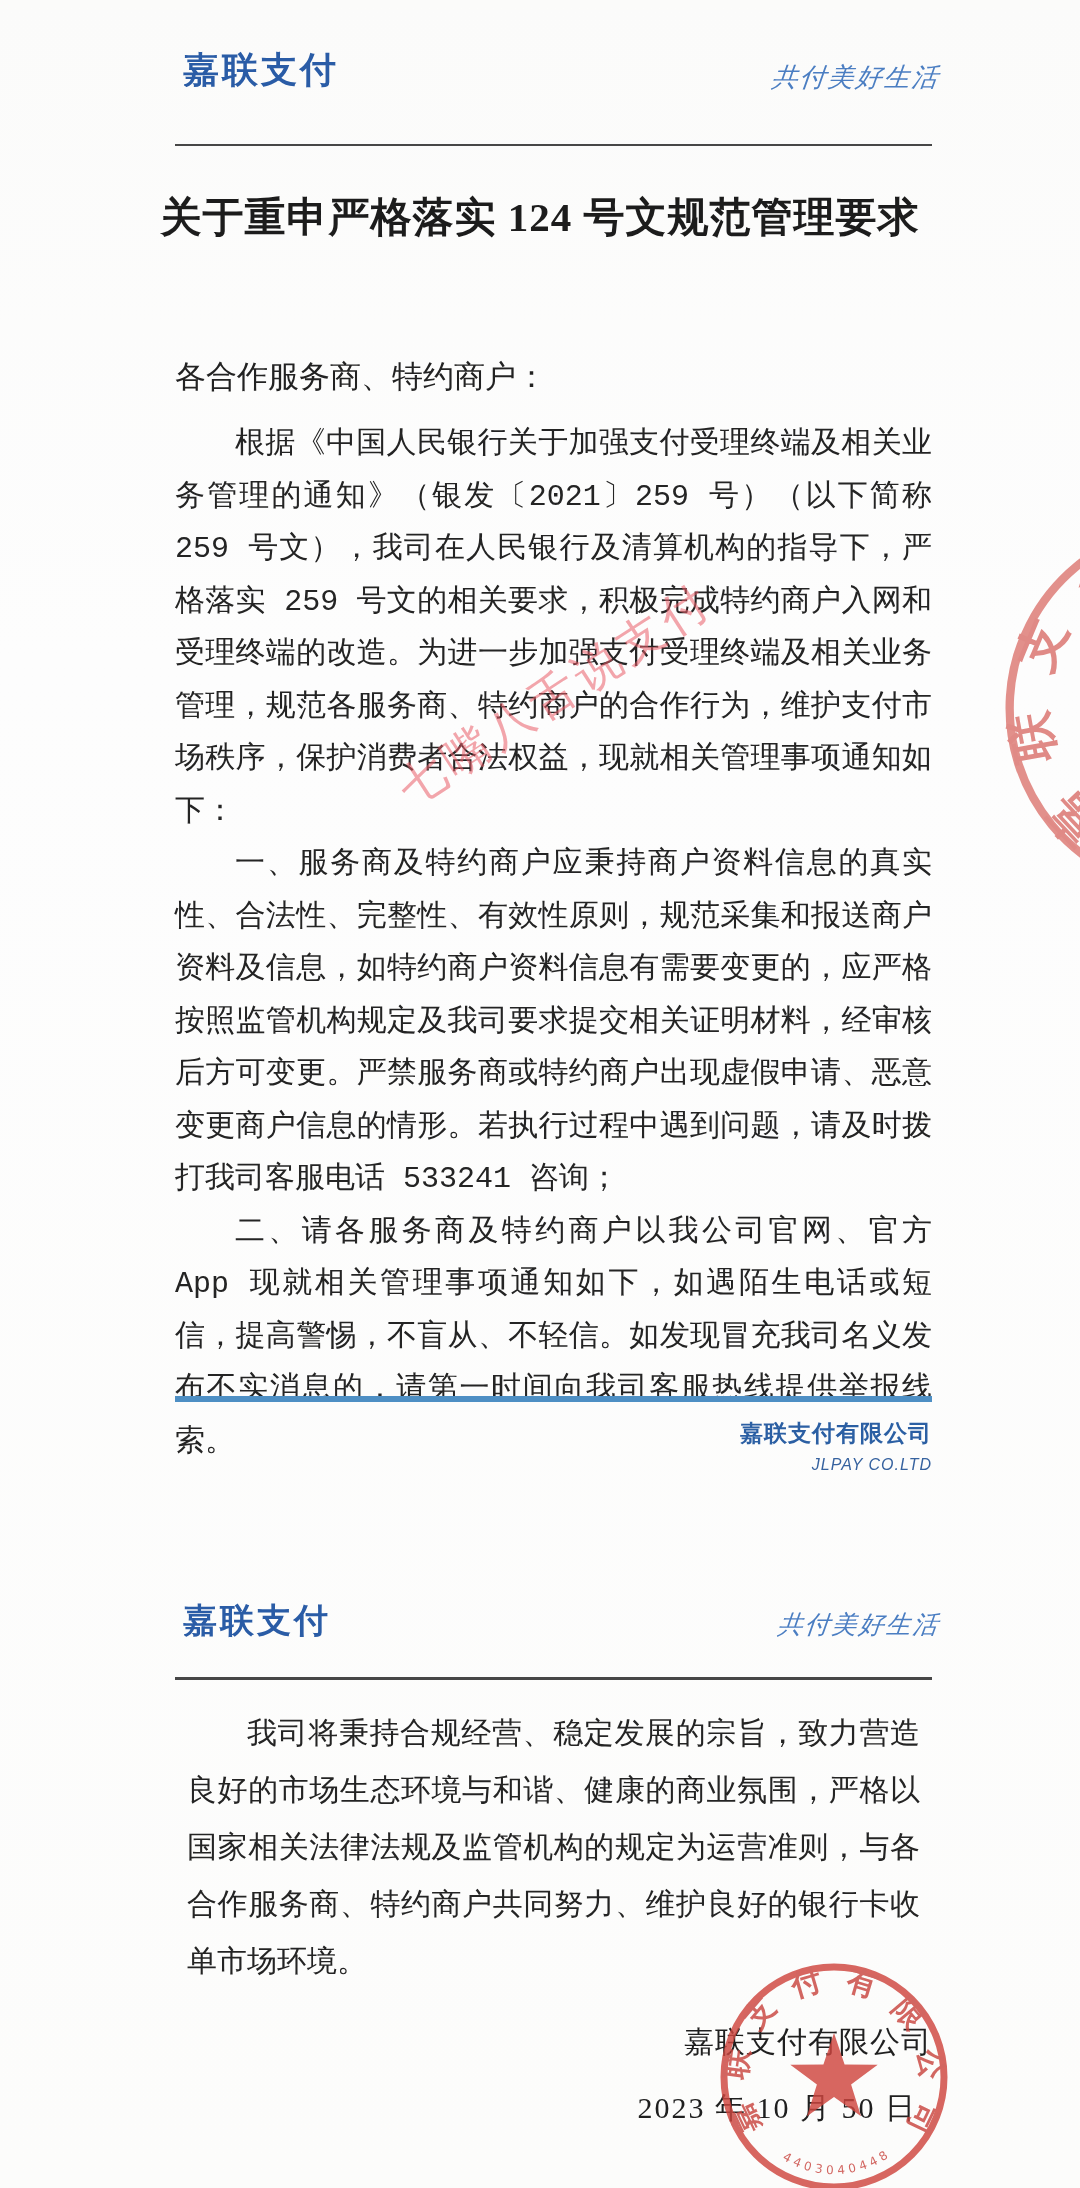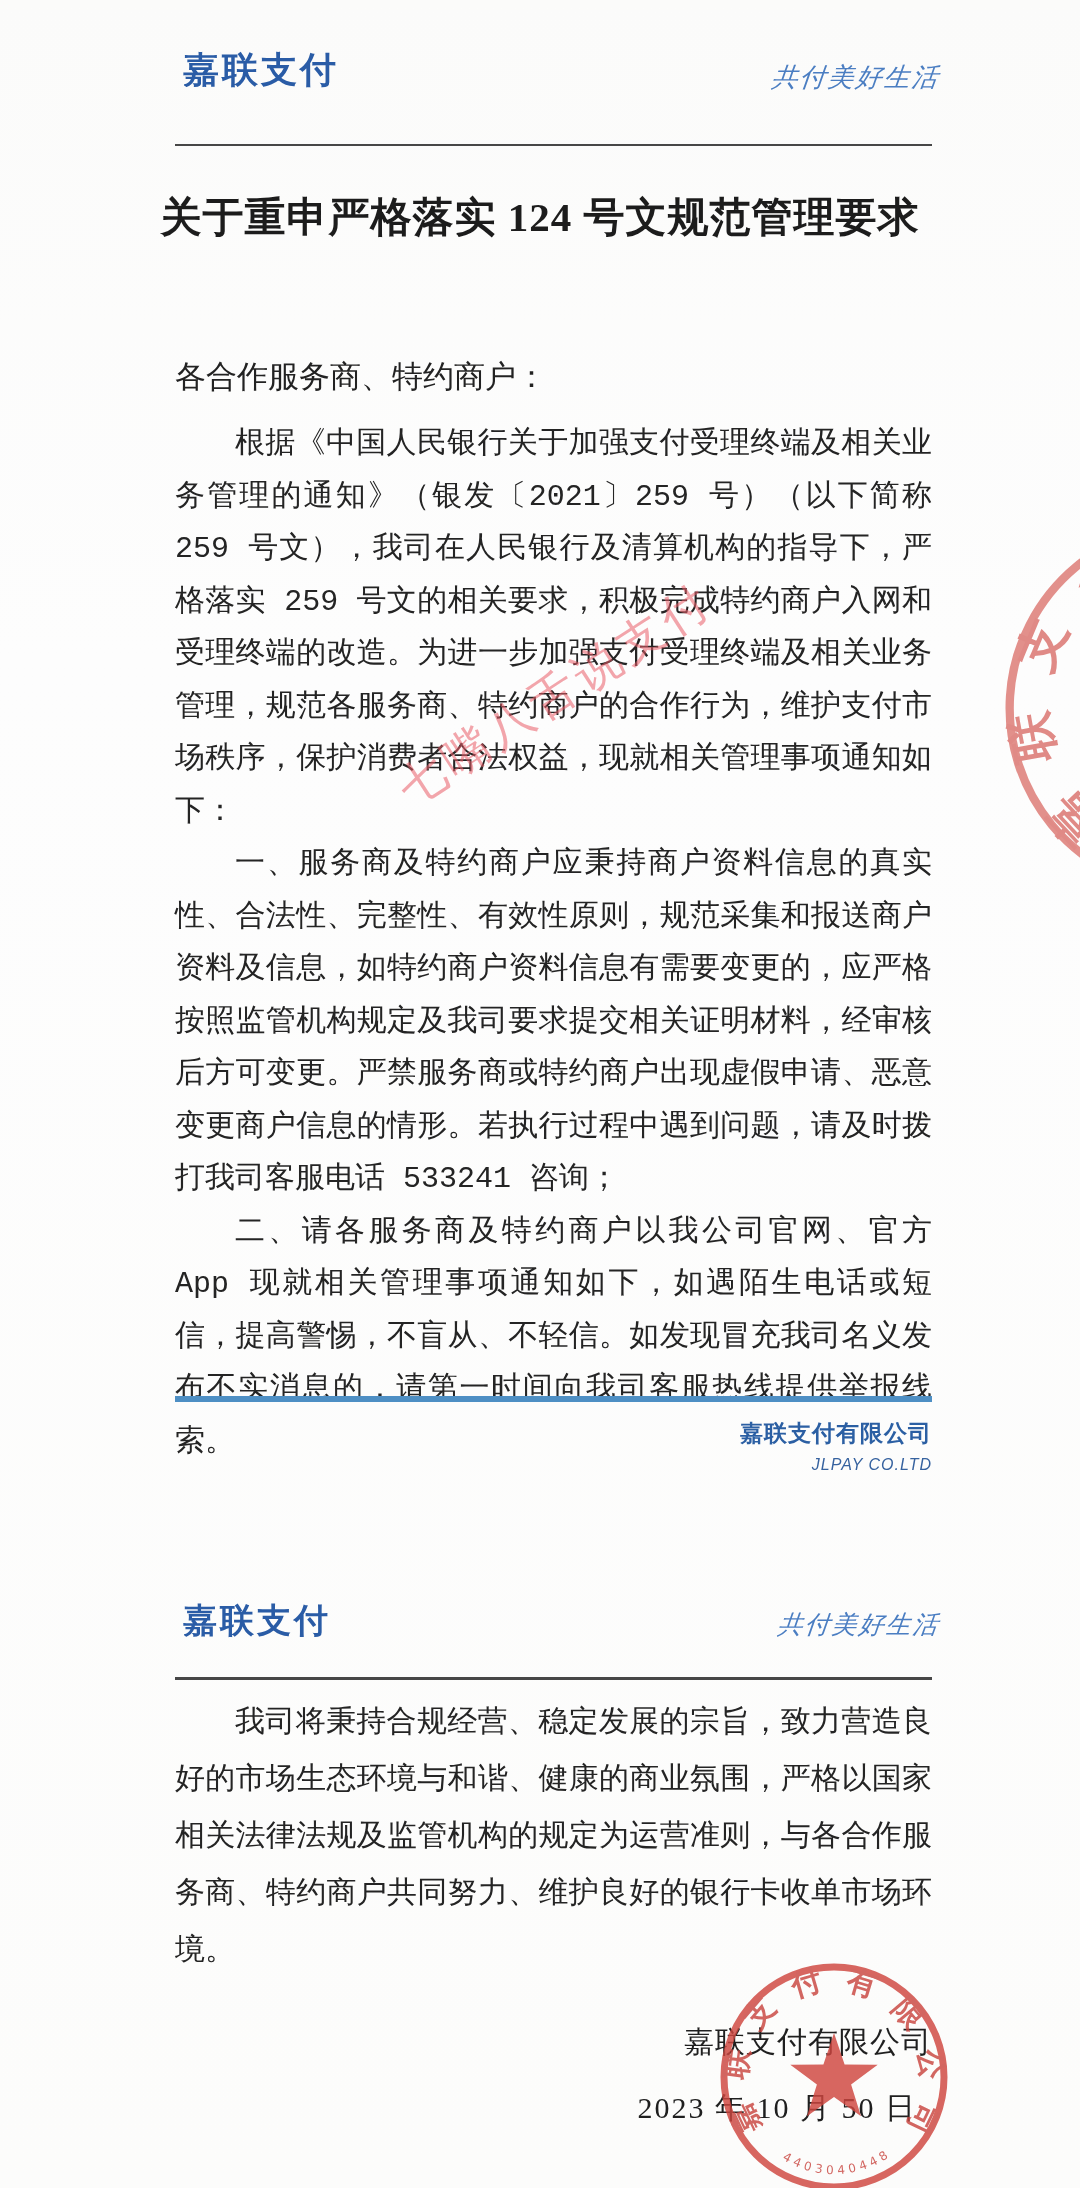--- a/index.html
+++ b/index.html
@@ -52,21 +52,21 @@
   
   .sig{position:absolute;left:175px;width:757px;text-align:right;}
   .sig-cn{top:1418px;font-size:23px;font-weight:bold;color:#2b5fa3;letter-spacing:1px;}
   .sig-en{top:1456px;font-size:16px;color:#36629f;
     font-family:"Liberation Sans","DejaVu Sans",sans-serif;letter-spacing:1px;font-style:italic;}
   
   .sect2-text{
     position:absolute;left:175px;top:1692px;width:757px;
     font-size:30px;line-height:57px;text-align:justify;color:#242424;
   }
-  .sect2-text p{margin:0;text-indent:2em;}
+  .sect2-text p{margin:12px;text-indent:2em;}
   
   .footer-company{position:absolute;left:175px;top:2022px;width:757px;
     text-align:right;font-size:30px;color:#1f1f1f;letter-spacing:1px;}
   .footer-date{position:absolute;left:175px;top:2088px;width:742px;
     text-align:right;font-size:30px;color:#1f1f1f;letter-spacing:2px;}
   
   .watermark{
     position:absolute;left:403px;top:762px;
     font-size:47px;letter-spacing:5px;white-space:nowrap;
     color:rgba(233,92,104,0.55);

